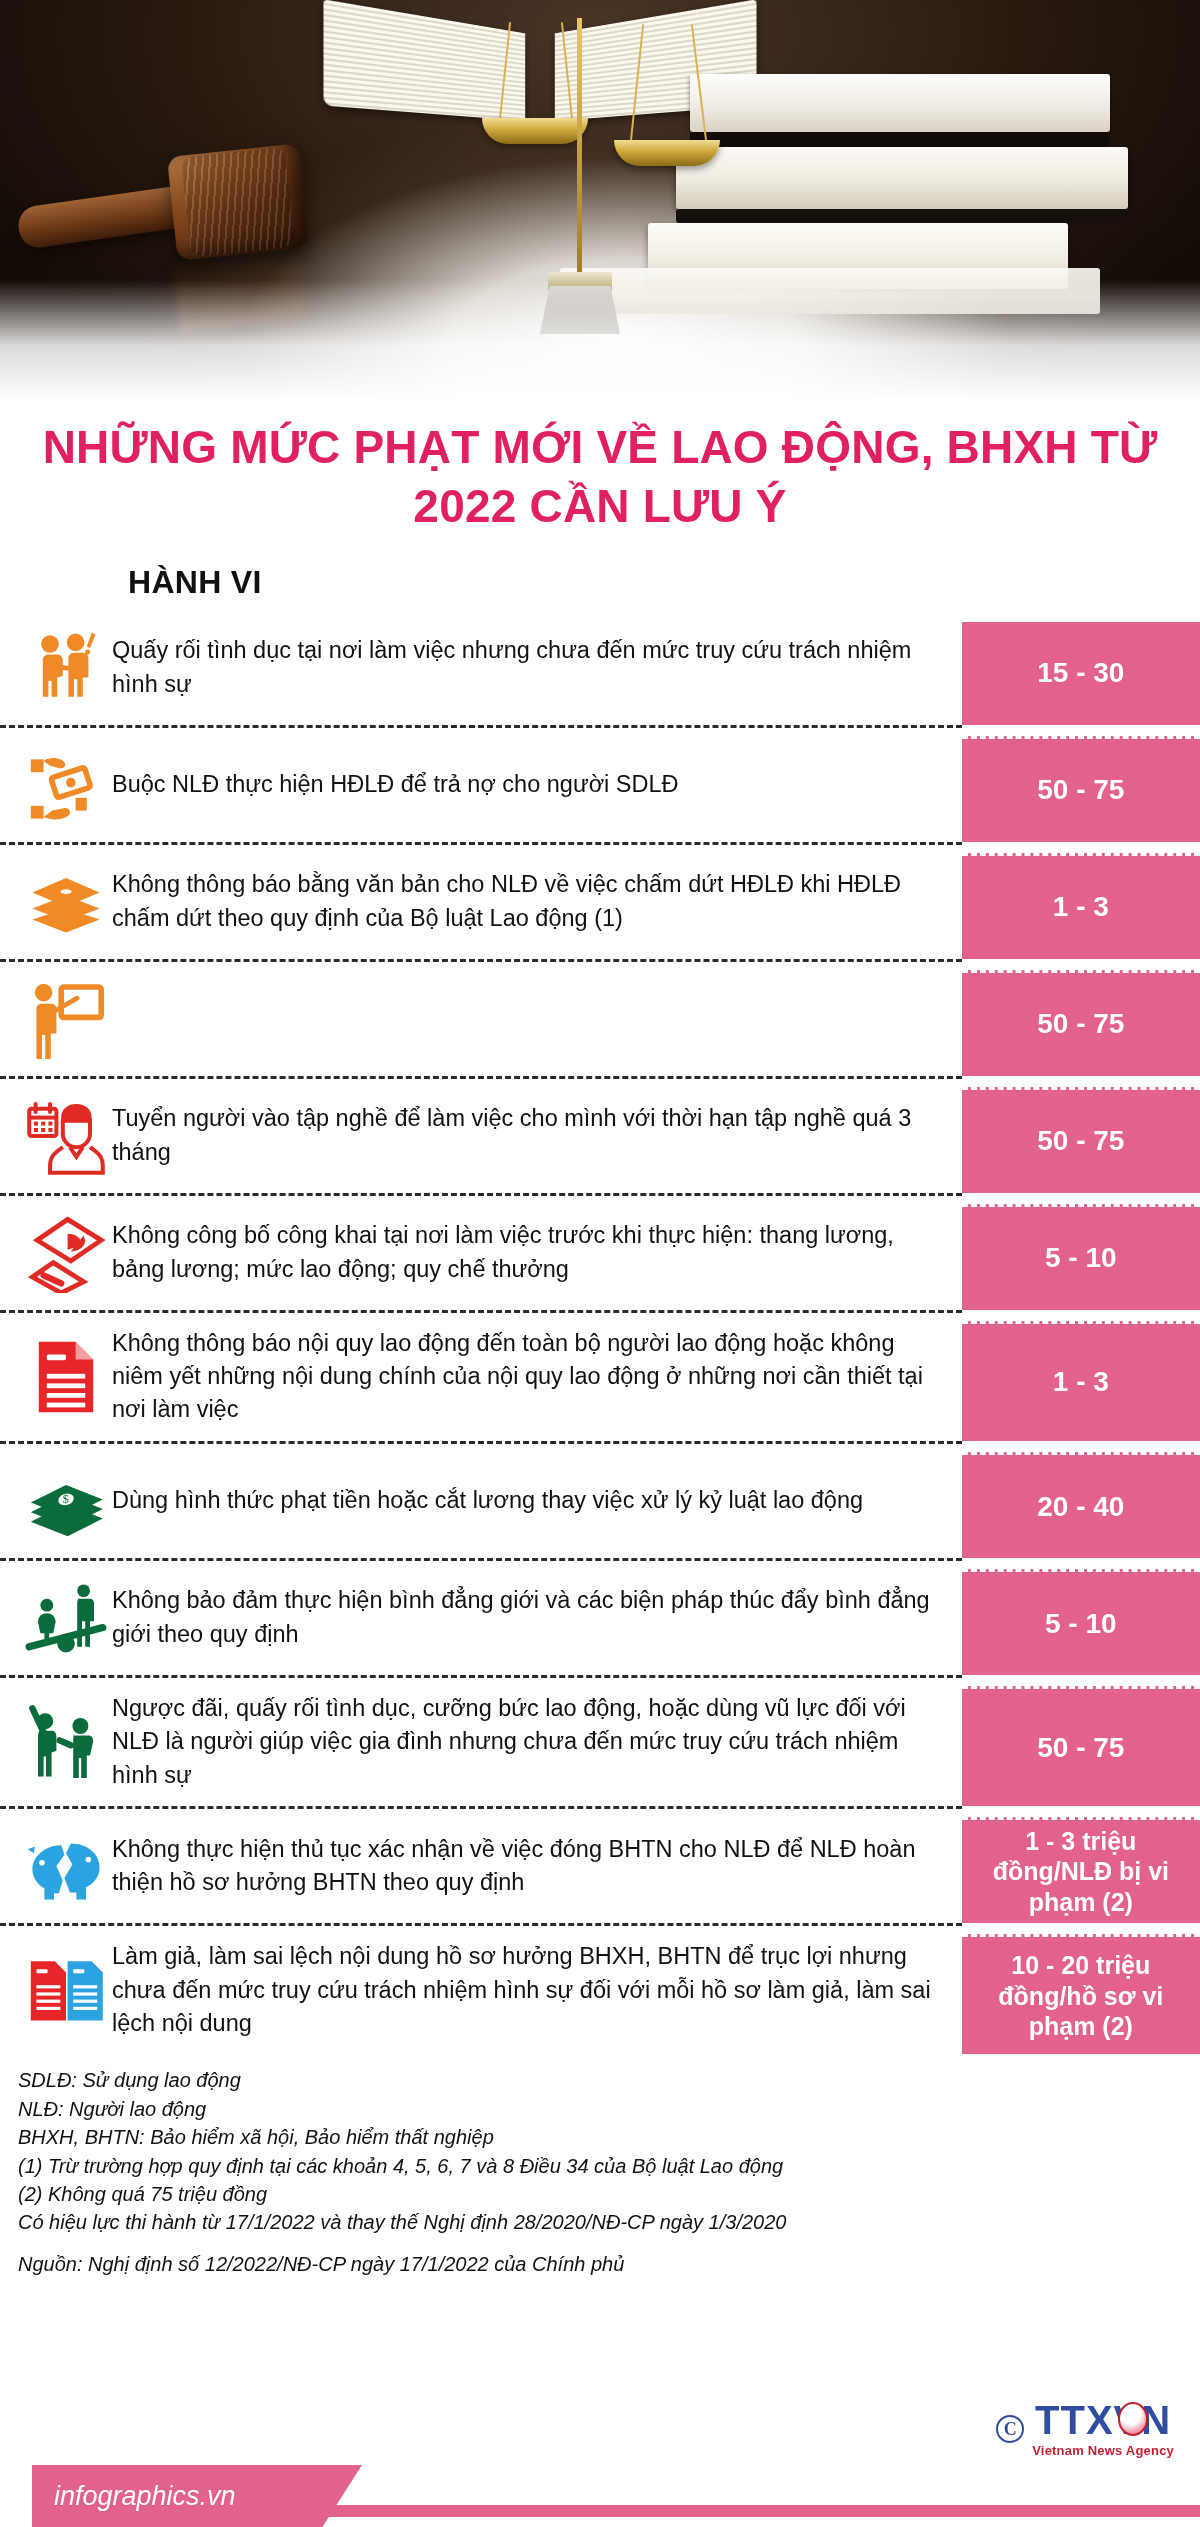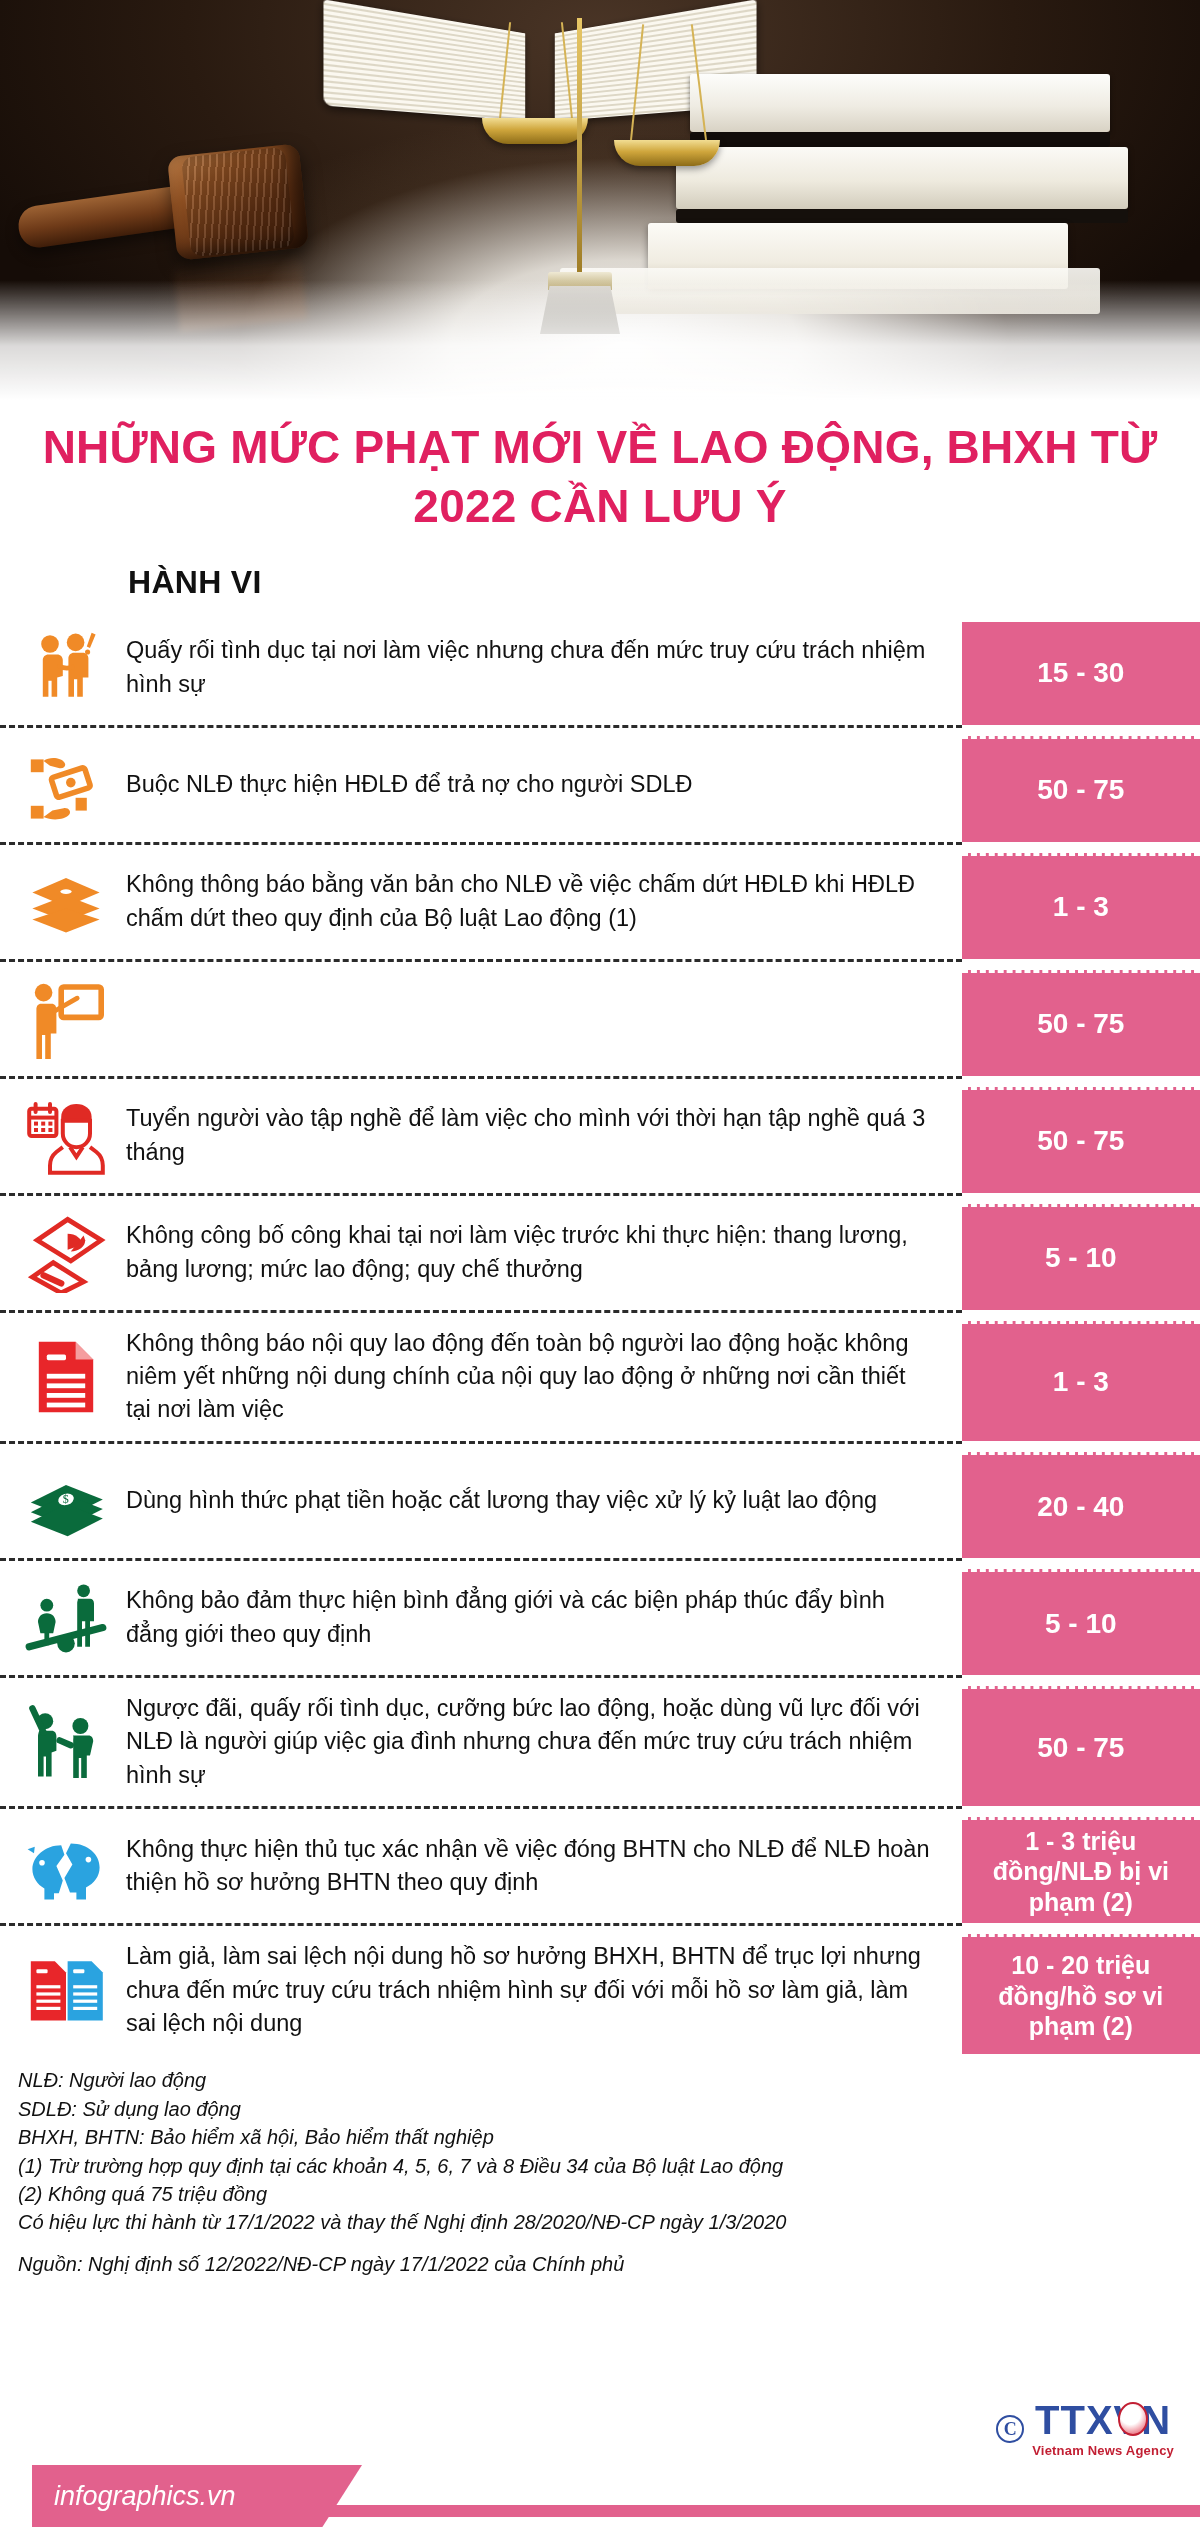--- a/index.html
+++ b/index.html
@@ -128,21 +128,21 @@
     font-size: 32px; font-weight: 700; color:#111; letter-spacing:.3px;
   }
   .th-right { width: 270px; text-align:center; padding-right: 18px; }
   .th-right .l1 { font-size: 26px; font-weight:700; color:#111; line-height:1.1; }
   .th-right .l2 { font-size: 23px; font-style: italic; color:#111; line-height:1.25; }
 
   .rows { position: relative; }
   .row { display: flex; align-items: stretch; }
   .cell-behavior {
     width: 1092px;
-    display: flex; align-items: center; gap: 14px;
+    display: flex; align-items: center; 
     padding: 14px 26px 14px 20px;
     border-top: 3px dashed #2b2b2b;
   }
   .row:first-child .cell-behavior { border-top: none; }
   .icon-box {
     flex: 0 0 92px; height: 86px;
     display: flex; align-items: center; justify-content: center;
   }
   .icon-box svg { display:block; }
   .behavior-text {
@@ -468,22 +468,22 @@
               </svg>
             </div>
             <div class="behavior-text">Làm giả, làm sai lệch nội dung hồ sơ hưởng BHXH, BHTN để trục lợi nhưng chưa đến mức truy cứu trách nhiệm hình sự đối với mỗi hồ sơ làm giả, làm sai lệch nội dung</div>
           </div>
           <div class="cell-penalty multi">10 - 20 triệu đồng/hồ sơ vi phạm (2)</div>
         </div>
       </div>
   </div>
 
   <div class="notes" id="notes">
+      <div>SDLĐ: Sử dụng lao động</div>
       <div>NLĐ: Người lao động</div>
-      <div>SDLĐ: Sử dụng lao động</div>
       <div>BHXH, BHTN: Bảo hiểm xã hội, Bảo hiểm thất nghiệp</div>
       <div>(1) Trừ trường hợp quy định tại các khoản 4, 5, 6, 7 và 8 Điều 34 của Bộ luật Lao động</div>
       <div>(2) Không quá 75 triệu đồng</div>
       <div>Có hiệu lực thi hành từ 17/1/2022 và thay thế Nghị định 28/2020/NĐ-CP ngày 1/3/2020</div>
     </div>
 
   <div class="source">Nguồn: Nghị định số 12/2022/NĐ-CP ngày 17/1/2022 của Chính phủ</div>
 
   <div class="logo">
     <div class="copyr">C</div>

